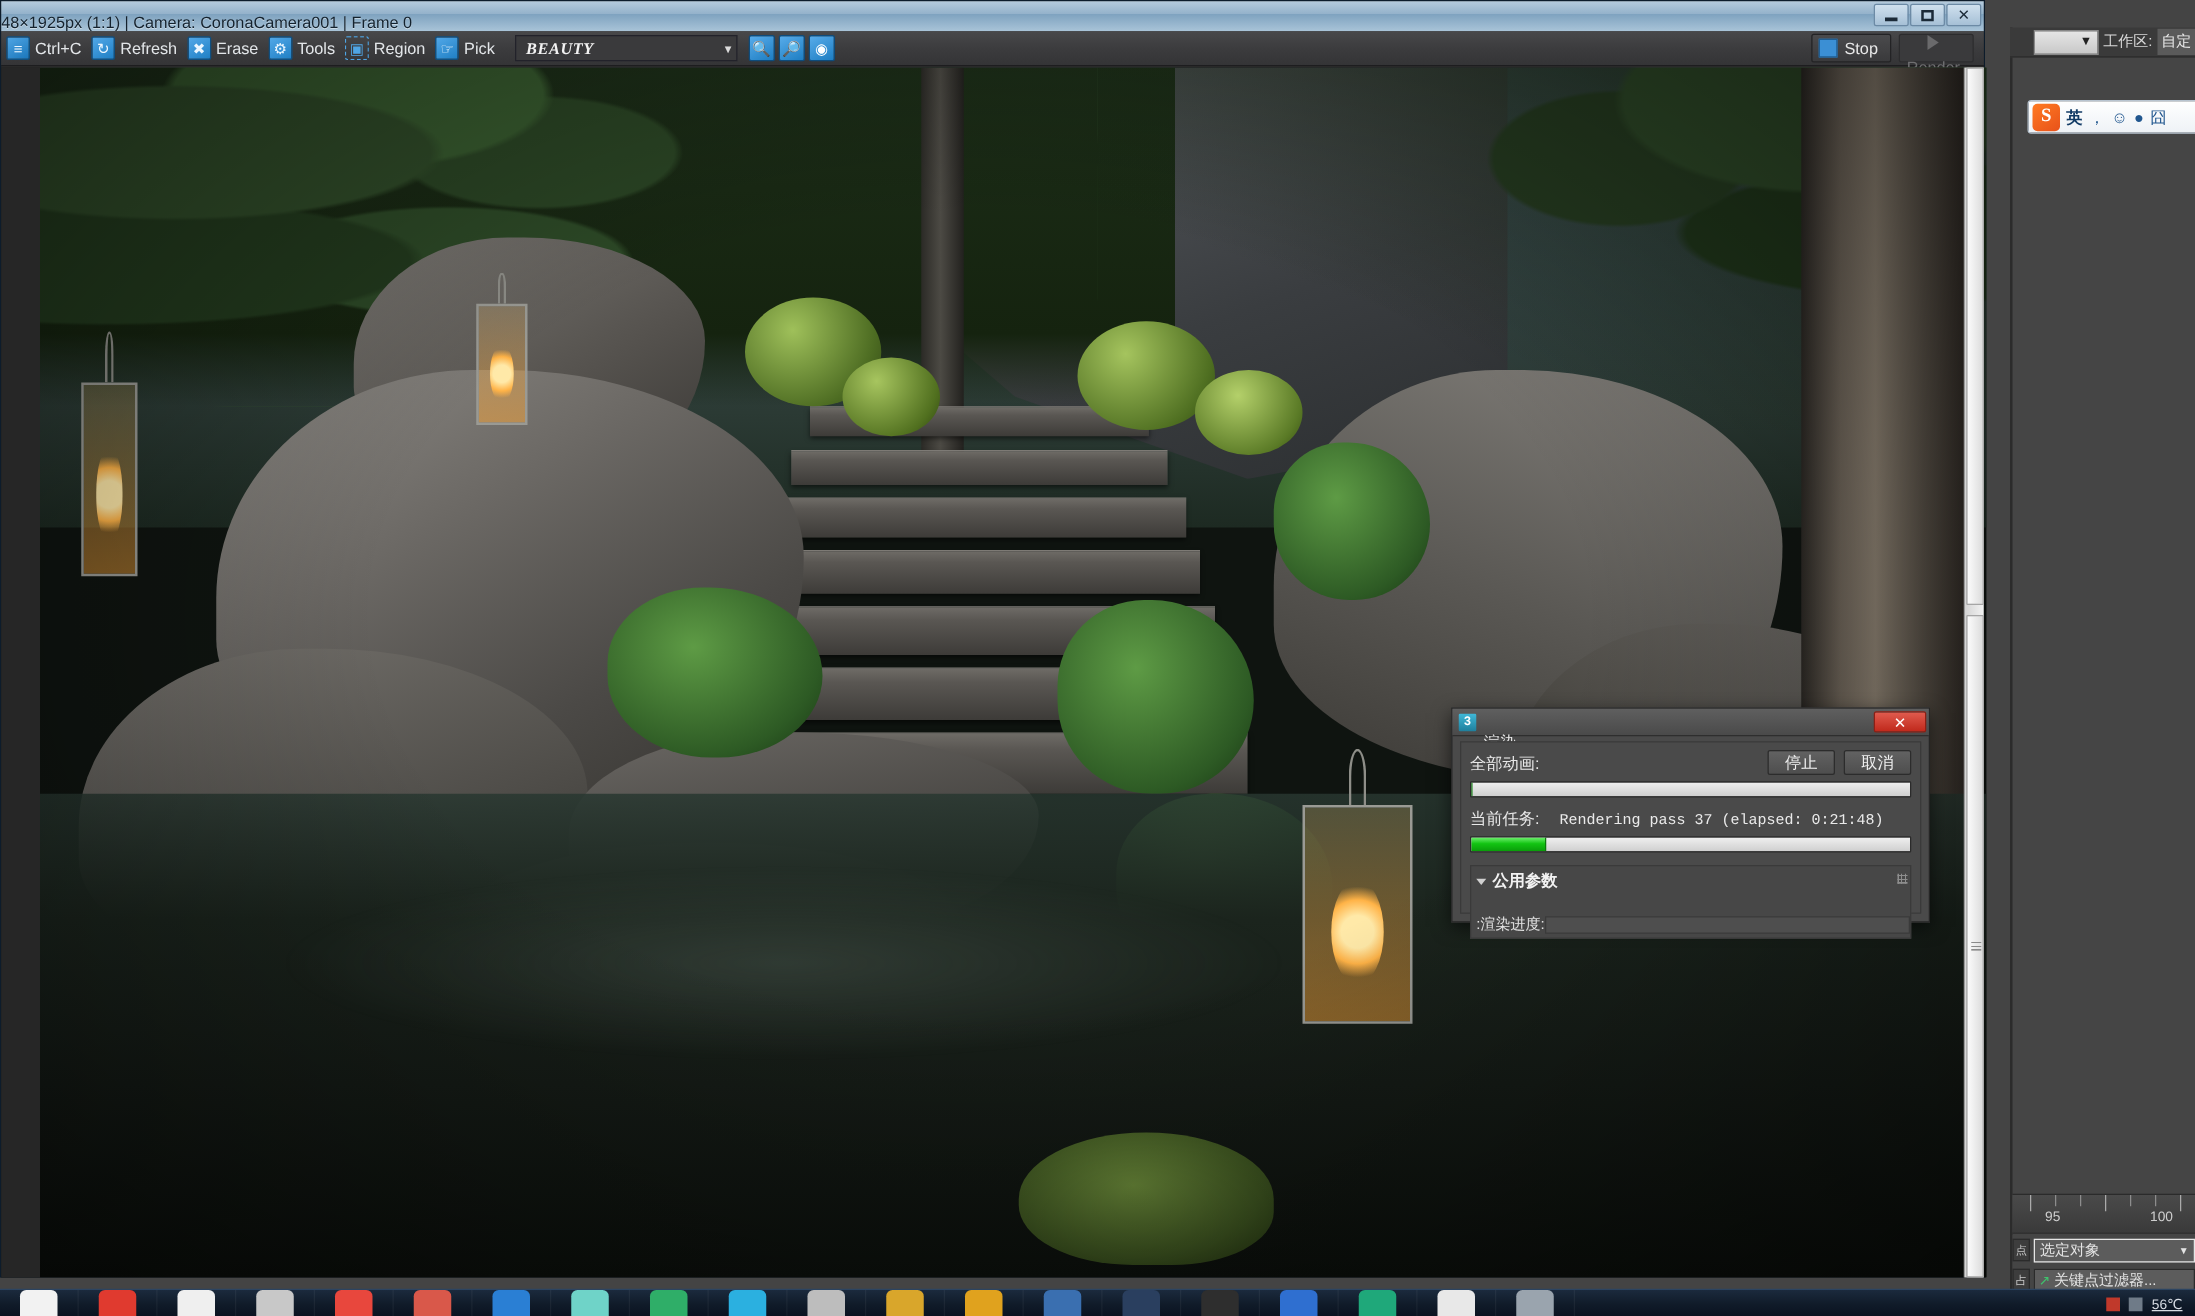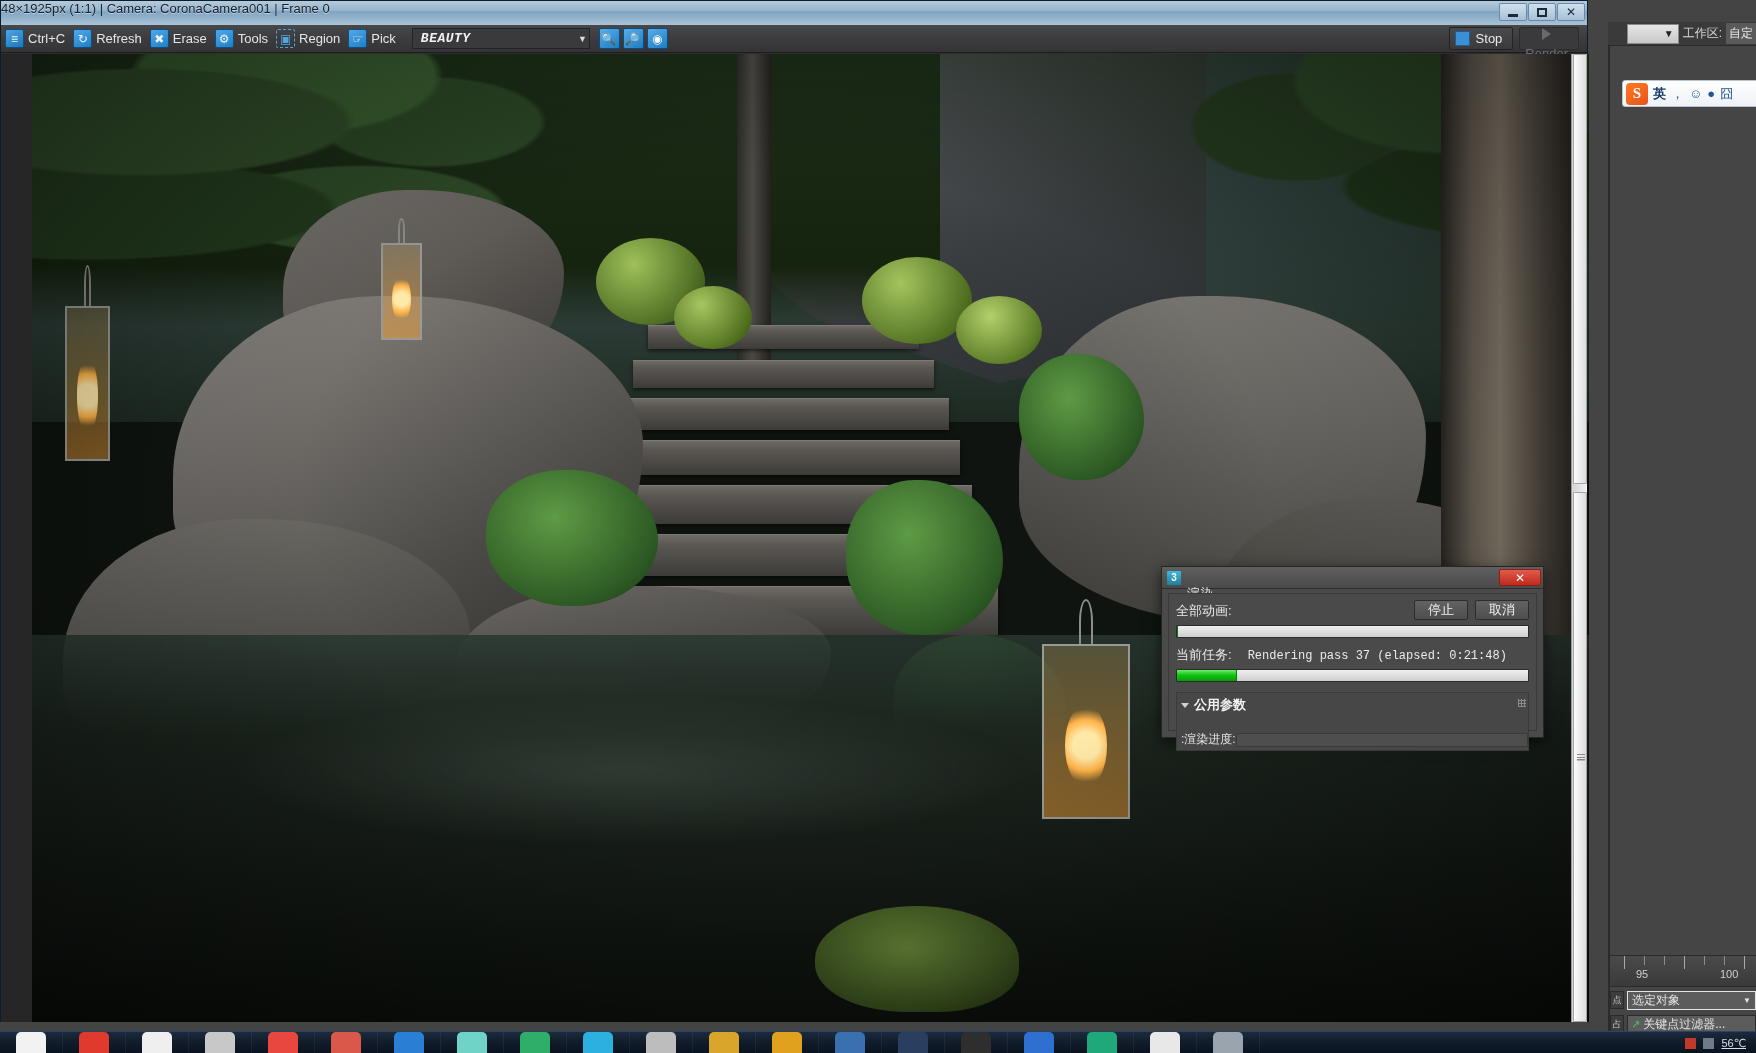--- a/index.html
+++ b/index.html
@@ -101,21 +101,21 @@
 
   
   .vfb {
     position: absolute; left: 0; top: 0; width: 1588px; height: 1022px;
     background: #2e2e2e;
     border: 1px solid #0d1c2b;
   }
   .vfb-title {
     position: absolute; left: 0; top: 0; width: 100%; height: 24px;
     background: linear-gradient(180deg,#b5cbdd 0%,#94b2cb 42%,#7fa3c0 44%,#a9c4d8 100%);
-    display: flex; align-items: flex-start;
+    display: flex; align-items: flex-end;
   }
   .vfb-title-text {
     font-size: 13px; color: #14222e; margin-left: 0px;
     white-space: nowrap; overflow: hidden;
     text-shadow: 0 1px 0 rgba(255,255,255,.45);
     font-family: "Liberation Sans", sans-serif;
   }
   .win-ctrls {
     position: absolute; right: 2px; top: 2px;
     display: flex; gap: 1px;
@@ -159,21 +159,21 @@
 
   .pass-combo {
     width: 178px; height: 21px; margin-left: 10px;
     background: #3a3a3c; border: 1px solid #22222a;
     display: flex; align-items: center; justify-content: space-between;
     padding: 0 2px 0 8px;
   }
   .pass-combo .pass-text {
     font-size: 13px; font-style: italic; font-weight: bold;
     color: #f2f2f2; letter-spacing: .5px;
-    font-family: Liberation Mono, monospace;
+    font-family: Liberation Serif, serif;
   }
   .pass-combo .caret { color: #dcdcdc; font-size: 9px; }
 
   .zoom-grp { display: flex; gap: 3px; margin-left: 8px; }
   .zoom-btn {
     width: 21px; height: 21px; border-radius: 2px;
     background: linear-gradient(150deg,#58acea,#1d7dc2);
     border: 1px solid #0e4c7c;
     display: flex; align-items: center; justify-content: center;
     color: #fff; font-size: 12px;

